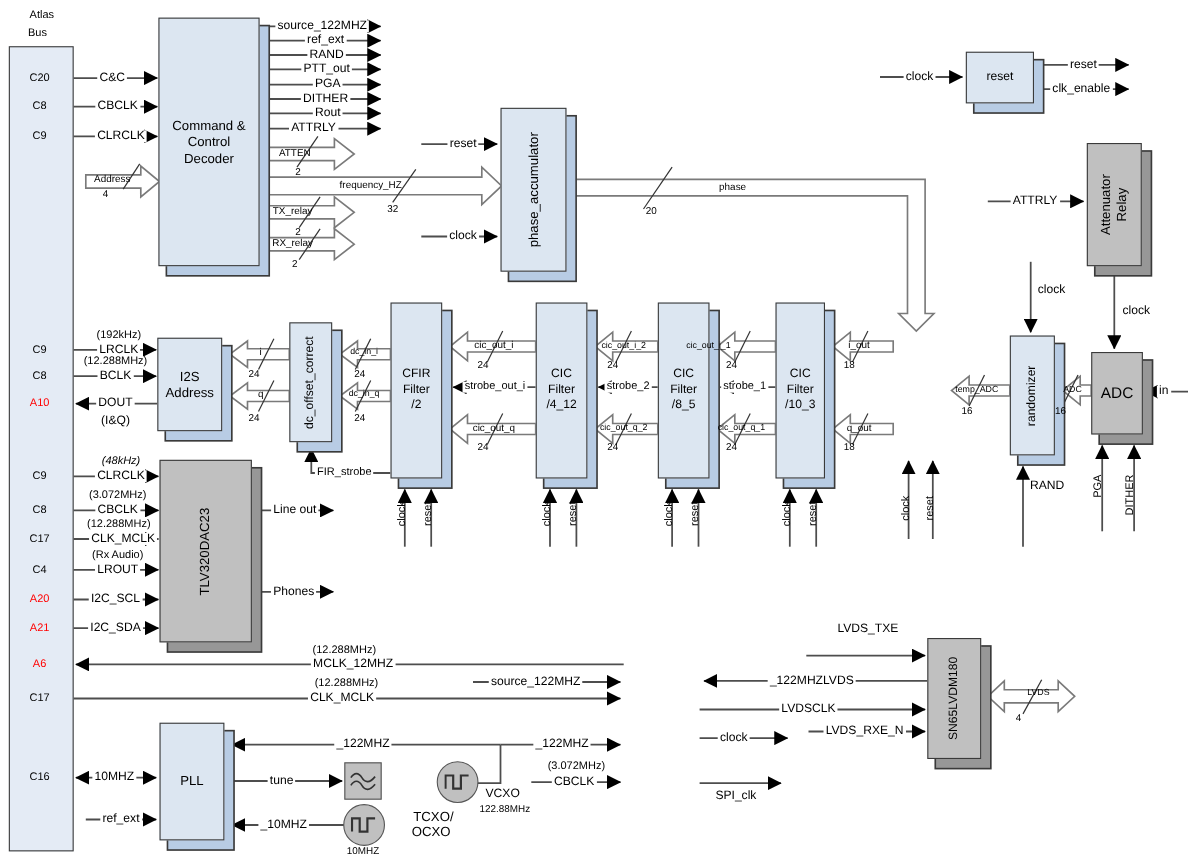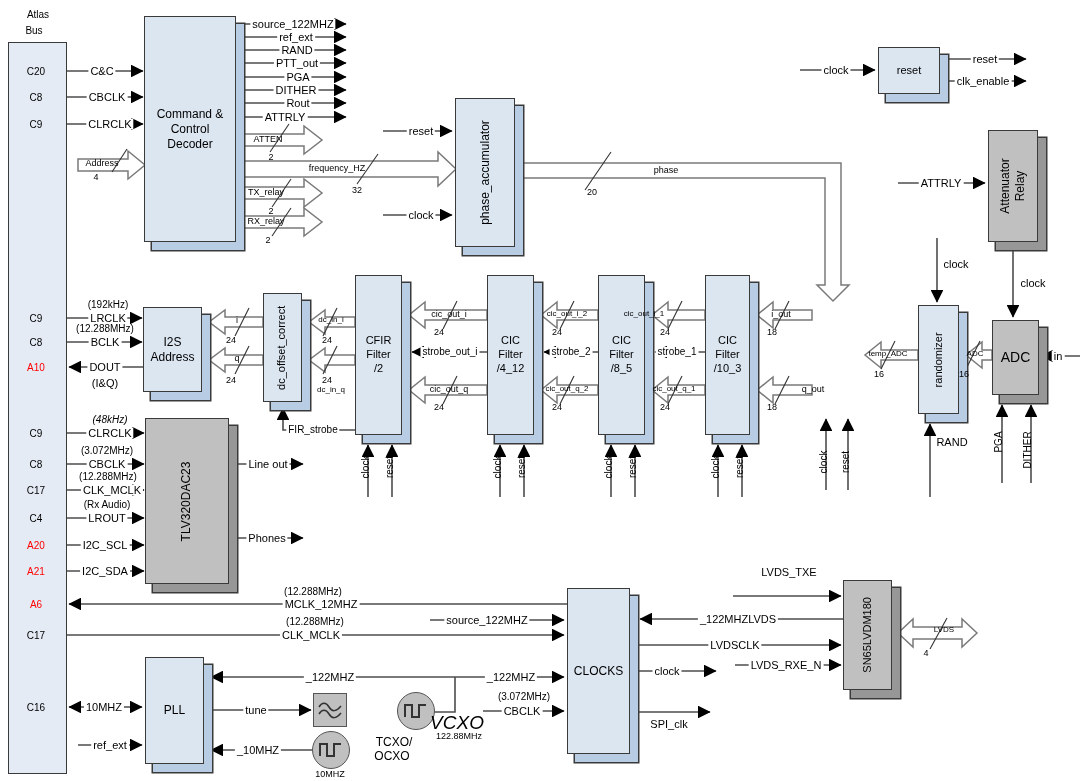--- a/index.html
+++ b/index.html
@@ -224,23 +224,20 @@
 </div>
 <div class="b" style="left:918px;top:305px;width:39px;height:107px;font-size:11px;">
   <span class="vwrap">randomizer</span>
 </div>
 <div class="b g" style="left:992px;top:320px;width:45px;height:73px;font-size:14px;">
   <span>ADC</span>
 </div>
 <div class="b g" style="left:145px;top:418px;width:82px;height:164px;">
   <span class="vwrap">TLV320DAC23</span>
 </div>
-<div class="b" style="left:567px;top:588px;width:61px;height:164px;">
-  <span>CLOCKS</span>
-</div>
 <div class="b g" style="left:843px;top:580px;width:47px;height:108px;font-size:11px;">
   <span class="vwrap">SN65LVDM180</span>
 </div>
 <div class="b" style="left:145px;top:657px;width:57px;height:105px;">
   <span>PLL</span>
 </div>
 
 <div class="ibox" style="left:313px;top:693px;width:32px;height:32px;">
   <svg width="26" height="20" viewBox="0 0 26 20">
         <path d="M2,7 C5,2 9,2 12,7 S19,12 24,6" fill="none" stroke="#333" stroke-width="1.5"></path>
@@ -250,21 +247,21 @@
 <div class="circ" style="left:397px;top:692px;width:36px;height:36px;">
   <svg width="24" height="18" viewBox="0 0 24 18">
         <path d="M1,15 L1,3 L8,3 L8,15 L15,15 L15,3 L22,3" fill="none" stroke="#333" stroke-width="2"></path>
       </svg>
 </div>
 <div class="circ" style="left:312px;top:731px;width:36px;height:36px;">
   <svg width="24" height="18" viewBox="0 0 24 18">
         <path d="M1,15 L1,3 L8,3 L8,15 L15,15 L15,3 L22,3" fill="none" stroke="#333" stroke-width="2"></path>
       </svg>
 </div>
-<div class="lbl nb" style="left:457px;top:722px;font-size:19px;font-style:italic;">VCXO</div>
+<div class="lbl nb" style="left:457px;top:722px;font-size:11px;">VCXO</div>
 <div class="lbl nb s9" style="left:459px;top:736px;">122.88MHz</div>
 <div class="lbl nb" style="left:394px;top:742px;font-size:12px;">TCXO/</div>
 <div class="lbl nb" style="left:392px;top:756px;font-size:12px;">OCXO</div>
 <div class="lbl nb s9" style="left:330px;top:774px;">10MHZ</div>
 
 <div class="lbl" style="left:102px;top:71px;">C&amp;C</div>
 <div class="lbl" style="left:107px;top:97px;">CBCLK</div>
 <div class="lbl" style="left:110px;top:124px;">CLRCLK</div>
 <div class="lbl nb s9" style="left:102px;top:163px;">Address</div>
 <div class="lbl nb s9" style="left:96px;top:177px;">4</div>
@@ -313,41 +310,41 @@
 <div class="lbl" style="left:985px;top:59px;">reset</div>
 <div class="lbl" style="left:983px;top:81px;">clk_enable</div>
 <div class="lbl" style="left:941px;top:183px;">ATTRLY</div>
 
 <div class="lbl nb s9" style="left:237px;top:320px;">i</div>
 <div class="lbl nb s9" style="left:231px;top:340px;">24</div>
 <div class="lbl nb s9" style="left:237px;top:358px;">q</div>
 <div class="lbl nb s9" style="left:231px;top:380px;">24</div>
 <div class="lbl nb s8" style="left:331px;top:320px;">dc_in_i</div>
 <div class="lbl nb s9" style="left:327px;top:340px;">24</div>
-<div class="lbl nb s8" style="left:331px;top:358px;margin-top:32px;">dc_in_q</div>
+<div class="lbl nb s8" style="left:331px;top:358px;">dc_in_q</div>
 <div class="lbl nb s9" style="left:327px;top:380px;">24</div>
 <div class="lbl s10" style="left:313px;top:430px;">FIR_strobe</div>
 <div class="lbl nb s9" style="left:449px;top:314px;">cic_out_i</div>
 <div class="lbl nb s9" style="left:439px;top:332px;">24</div>
 <div class="lbl s10" style="left:450px;top:352px;">strobe_out_i</div>
 <div class="lbl nb s9" style="left:449px;top:389px;">cic_out_q</div>
 <div class="lbl nb s9" style="left:439px;top:407px;">24</div>
 <div class="lbl nb s8" style="left:567px;top:314px;">cic_out_i_2</div>
 <div class="lbl nb s9" style="left:557px;top:332px;">24</div>
 <div class="lbl s10" style="left:571px;top:352px;">strobe_2</div>
 <div class="lbl nb s8" style="left:567px;top:389px;">cic_out_q_2</div>
 <div class="lbl nb s9" style="left:557px;top:407px;">24</div>
 <div class="lbl nb s8" style="left:634px;top:314px;padding-left:20px;">cic_out_i_1</div>
 <div class="lbl nb s9" style="left:665px;top:332px;">24</div>
 <div class="lbl s10" style="left:677px;top:352px;">strobe_1</div>
 <div class="lbl nb s8" style="left:674px;top:389px;">cic_out_q_1</div>
 <div class="lbl nb s9" style="left:665px;top:407px;">24</div>
 <div class="lbl nb s9" style="left:781px;top:314px;">i_out</div>
 <div class="lbl nb s9" style="left:772px;top:332px;">18</div>
-<div class="lbl nb s9" style="left:781px;top:389px;margin-left:32px;">q_out</div>
+<div class="lbl nb s9" style="left:781px;top:389px;">q_out</div>
 <div class="lbl nb s9" style="left:772px;top:407px;">18</div>
 <div class="lbl nb s8" style="left:888px;top:354px;">temp_ADC</div>
 <div class="lbl nb s9" style="left:879px;top:374px;">16</div>
 <div class="lbl nb s8" style="left:975px;top:354px;">ADC</div>
 <div class="lbl nb s9" style="left:964px;top:374px;">16</div>
 
 <div class="lbl v s10" style="left:366px;top:467px;">clock</div>
 <div class="lbl v s10" style="left:390px;top:467px;">reset</div>
 <div class="lbl v s10" style="left:498px;top:467px;">clock</div>
 <div class="lbl v s10" style="left:522px;top:467px;">reset</div>

